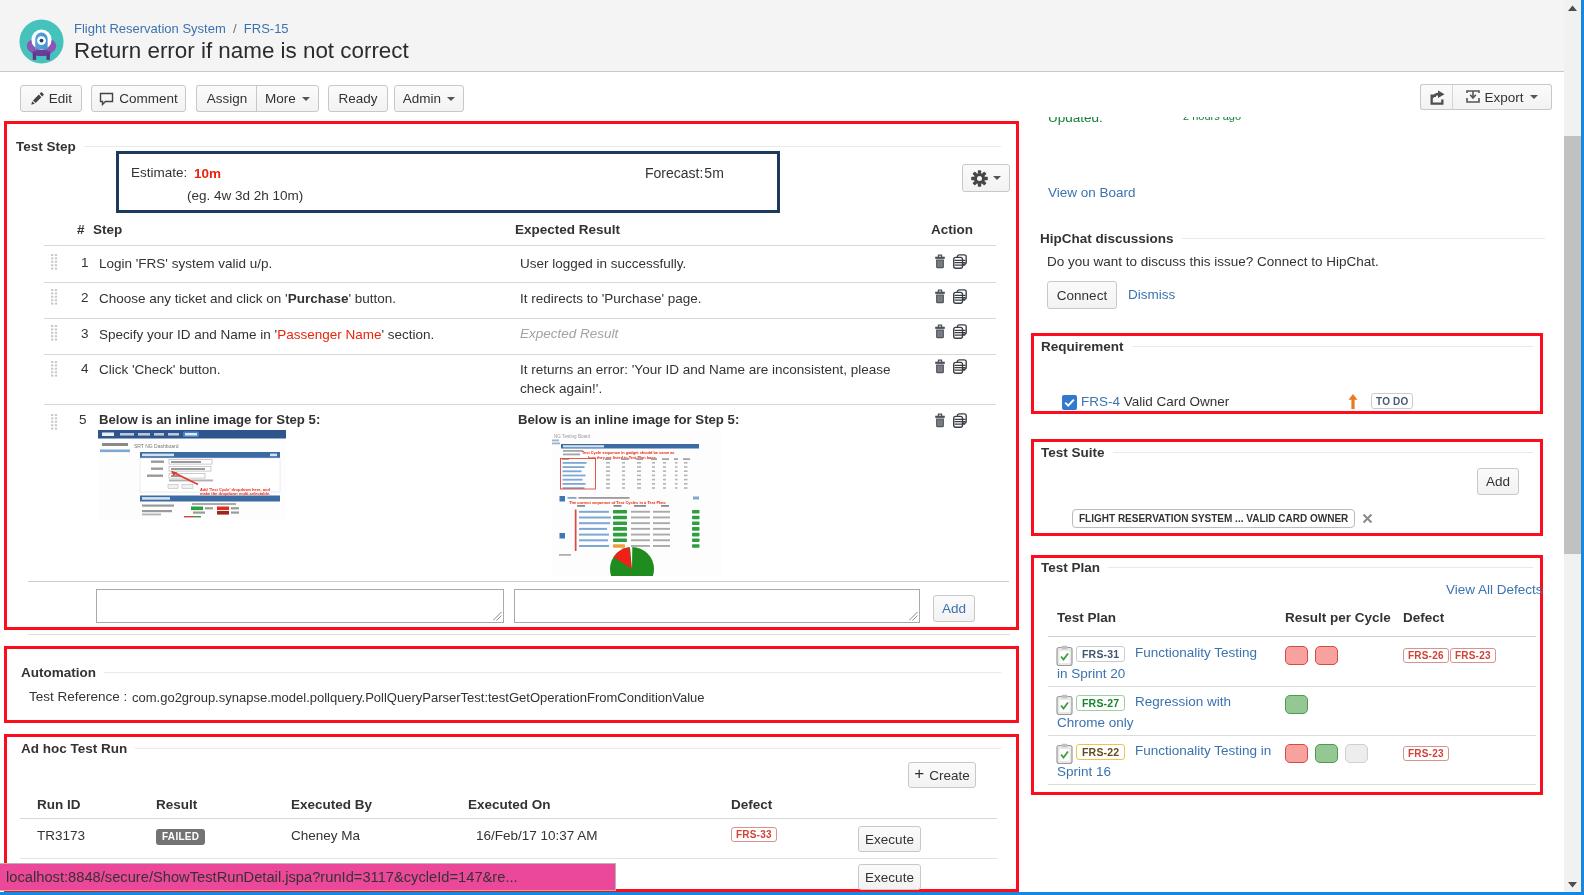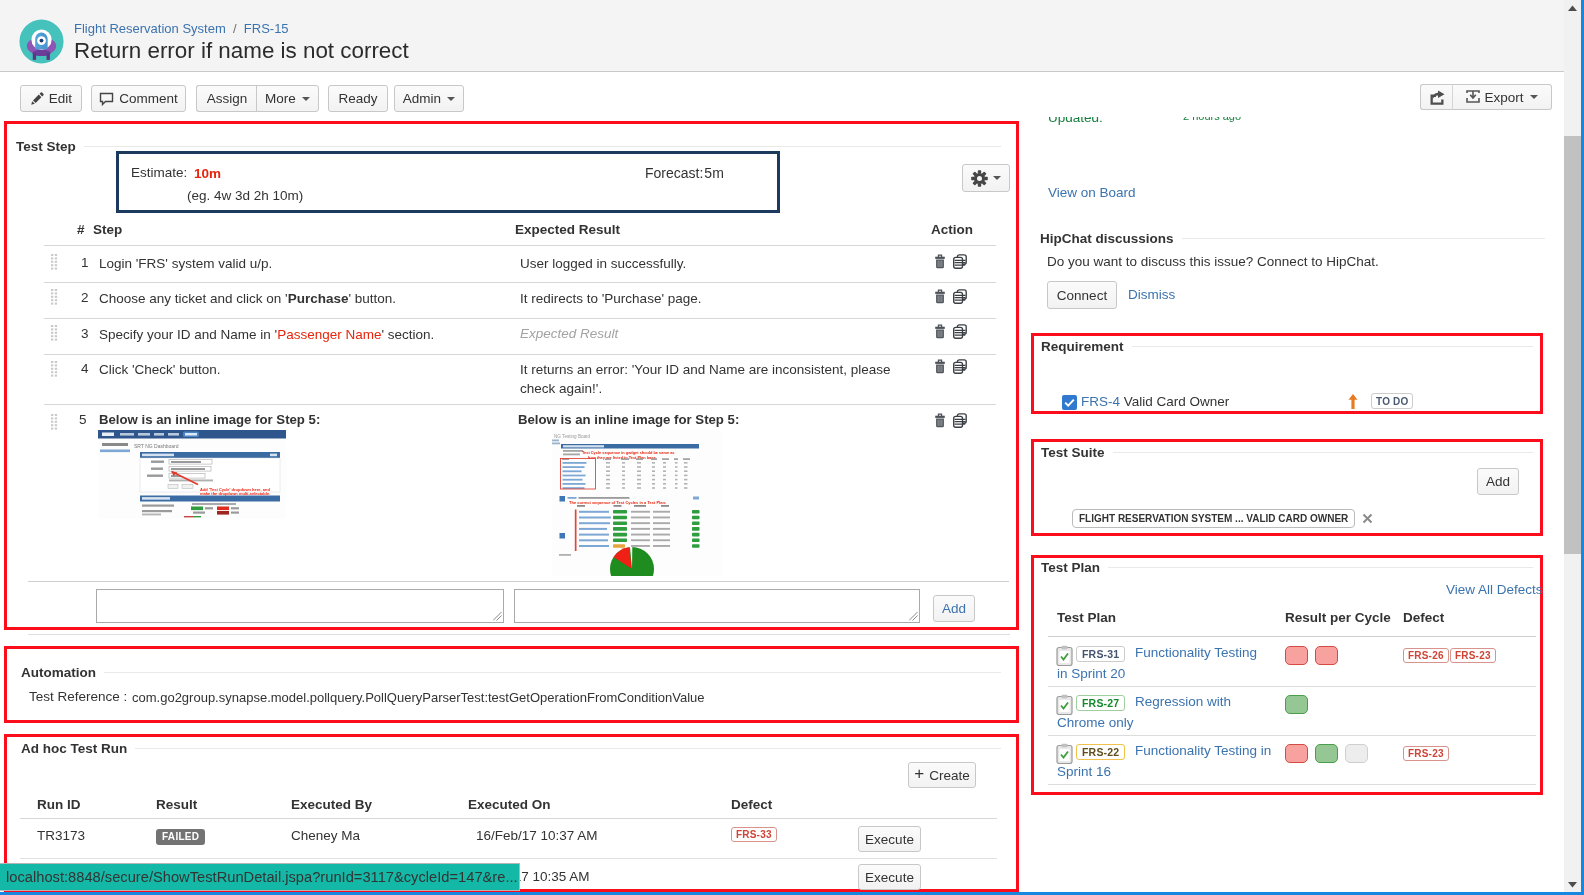--- a/index.html
+++ b/index.html
@@ -514,21 +514,21 @@
   <div class="abs" style="left:156px;top:826px;"><span style="display:inline-block;background:#737373;color:#fff;font-size:10px;font-weight:bold;border-radius:3px;padding:2.5px 6px;letter-spacing:.3px;">FAILED</span></div>
   <div class="abs" style="left:291px;top:828px;font-size:13.5px;">Cheney Ma</div>
   <div class="abs" style="left:476px;top:828px;font-size:13.5px;">16/Feb/17 10:37 AM</div>
   <div class="tag abs" style="left:731px;top:827px;">FRS-33</div>
   <div class="btn abs" style="left:858px;top:826px;width:63px;height:26px;">Execute</div>
 
   <div class="abs" style="left:20px;top:858px;width:977px;height:1px;background:#e2e2e2;"></div>
   <div class="abs" style="left:468px;top:869px;font-size:13.5px;">16/Feb/17 10:35 AM</div>
   <div class="btn abs" style="left:858px;top:864px;width:63px;height:26px;">Execute</div>
 
-  <div class="abs" style="left:0px;top:863px;width:520px;height:28px;background:#14b8a6;border:1px solid #b5b5b5;border-left:0;display:flex;align-items:center;">
+  <div class="abs" style="left:0px;top:863px;width:616px;height:28px;background:#ec4899;border:1px solid #b5b5b5;border-left:0;display:flex;align-items:center;">
     <span style="font-size:14.7px;color:#333;margin-left:6px;">localhost:8848/secure/ShowTestRunDetail.jspa?runId=3117&amp;cycleId=147&amp;re...</span>
   </div>
 
   <div class="abs" style="left:1040px;top:117px;width:460px;height:11px;overflow:hidden;">
     <div style="position:absolute;left:8px;top:-7px;font-size:13.5px;color:#15803d;">Updated:</div>
     <div style="position:absolute;left:143px;top:-7px;font-size:11px;color:#15803d;">2 hours ago</div>
   </div>
 
   <div class="abs" style="left:1048px;top:185px;font-size:13.5px;"><a>View on Board</a></div>
 

